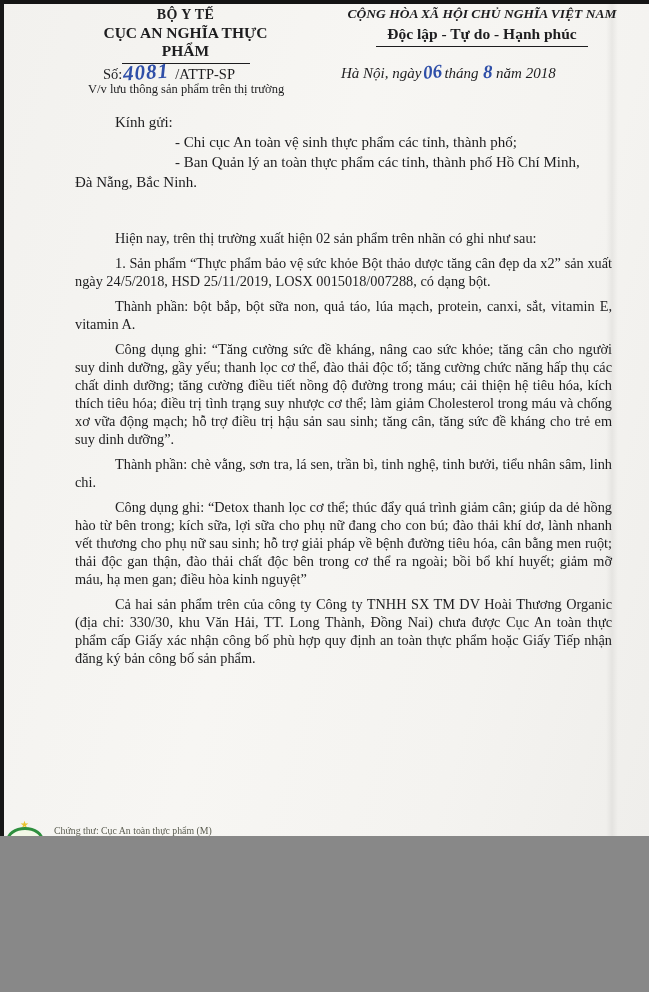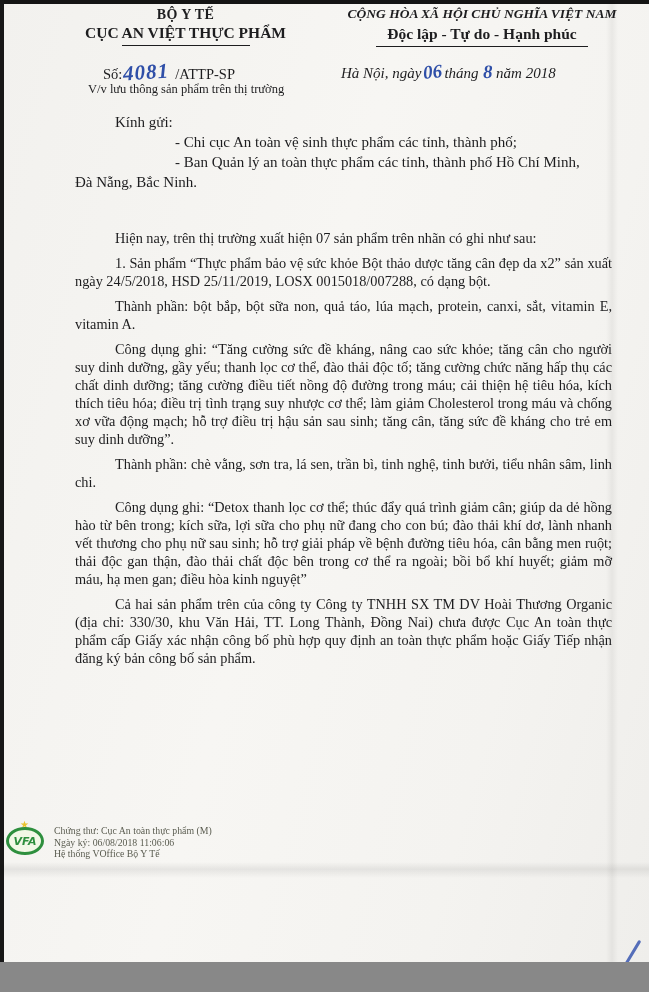--- a/index.html
+++ b/index.html
@@ -1,18 +1,18 @@
 <!DOCTYPE html>
 <html><head>
 <meta charset="utf-8">
 <style>
   html,body{margin:0;padding:0;background:#888;}
   .page{
     position:relative;
-    width:649px;height:962px;
+    width:649px;height:836px;
     margin:0 auto;
     overflow:hidden;
     background:linear-gradient(105deg,#f2f1ee 0%,#f7f6f3 45%,#f4f3f0 75%,#efeeeb 100%);
     font-family:"Liberation Serif", serif;
     color:#1d1d1f;
   }
   .edge-top{position:absolute;top:0;left:0;width:100%;height:4px;background:#141414;}
   .edge-left{position:absolute;top:0;left:0;width:4px;height:100%;background:#171717;}
   .fold-h{position:absolute;left:0;top:862px;width:100%;height:16px;
     background:linear-gradient(180deg,rgba(0,0,0,0) 0%,rgba(0,0,0,0.07) 45%,rgba(0,0,0,0) 100%);}
@@ -68,21 +68,21 @@
 <body>
 
 <div class="page">
   <div class="edge-top"></div>
   <div class="edge-left"></div>
   <div class="fold-v"></div>
   <div class="fold-h"></div>
 
   <div class="hdr-left">
     <div class="l1">BỘ Y TẾ</div>
-    <div class="l2">CỤC AN VIỆT THỰC PHẨM</div>
+    <div class="l2">CỤC AN NGHĨA THỰC PHẨM</div>
     <div class="rule"></div>
   </div>
 
   <div class="hdr-right">
     <div class="l1">CỘNG HÒA XÃ HỘI CHỦ NGHĨA VIỆT NAM</div>
     <div class="l2">Độc lập - Tự do - Hạnh phúc</div>
     <div class="rule"></div>
   </div>
 
   <div class="num-line"><span>Số:</span><span class="hand num">4081</span><span>/ATTP-SP</span></div>
@@ -92,21 +92,21 @@
   <div class="date-line"><span>Hà Nội, ngày</span><span class="hand day">06</span><span>tháng</span><span class="hand month">8</span><span>năm 2018</span></div>
 
   <div class="recipients">
     <div class="label">Kính gửi:</div>
     <div class="item">- Chi cục An toàn vệ sinh thực phẩm các tỉnh, thành phố;</div>
     <div class="item">- Ban Quản lý an toàn thực phẩm các tỉnh, thành phố Hồ Chí Minh,</div>
     <div class="cont">Đà Nẵng, Bắc Ninh.</div>
   </div>
 
   <div class="body-text">
-    <p>Hiện nay, trên thị trường xuất hiện 07 sản phẩm trên nhãn có ghi như sau:</p>
+    <p>Hiện nay, trên thị trường xuất hiện 02 sản phẩm trên nhãn có ghi như sau:</p>
     <p>1. Sản phẩm “Thực phẩm bảo vệ sức khỏe Bột thảo dược tăng cân đẹp da x2” sản xuất ngày 24/5/2018, HSD 25/11/2019, LOSX 0015018/007288, có dạng bột.</p>
     <p>Thành phần: bột bắp, bột sữa non, quả táo, lúa mạch, protein, canxi, sắt, vitamin E, vitamin A.</p>
     <p>Công dụng ghi: “Tăng cường sức đề kháng, nâng cao sức khỏe; tăng cân cho người suy dinh dưỡng, gầy yếu; thanh lọc cơ thể, đào thải độc tố; tăng cường chức năng hấp thụ các chất dinh dưỡng; tăng cường điều tiết nồng độ đường trong máu; cải thiện hệ tiêu hóa, kích thích tiêu hóa; điều trị tình trạng suy nhược cơ thể; làm giảm Cholesterol trong máu và chống xơ vữa động mạch; hỗ trợ điều trị hậu sản sau sinh; tăng cân, tăng sức đề kháng cho trẻ em suy dinh dưỡng”.</p>
     <p>Thành phần: chè vằng, sơn tra, lá sen, trần bì, tinh nghệ, tinh bưởi, tiểu nhân sâm, linh chi.</p>
     <p>Công dụng ghi: “Detox thanh lọc cơ thể; thúc đẩy quá trình giảm cân; giúp da dẻ hồng hào từ bên trong; kích sữa, lợi sữa cho phụ nữ đang cho con bú; đào thải khí dơ, lành nhanh vết thương cho phụ nữ sau sinh; hỗ trợ giải pháp về bệnh đường tiêu hóa, cân bằng men ruột; thải độc gan thận, đào thải chất độc bên trong cơ thể ra ngoài; bồi bổ khí huyết; giảm mỡ máu, hạ men gan; điều hòa kinh nguyệt”</p>
     <p>Cả hai sản phẩm trên của công ty Công ty TNHH SX TM DV Hoài Thương Organic (địa chỉ: 330/30, khu Văn Hải, TT. Long Thành, Đồng Nai) chưa được Cục An toàn thực phẩm cấp Giấy xác nhận công bố phù hợp quy định an toàn thực phẩm hoặc Giấy Tiếp nhận đăng ký bản công bố sản phẩm.</p>
   </div>
 
   <div class="stamp">
     <div class="vfa">

